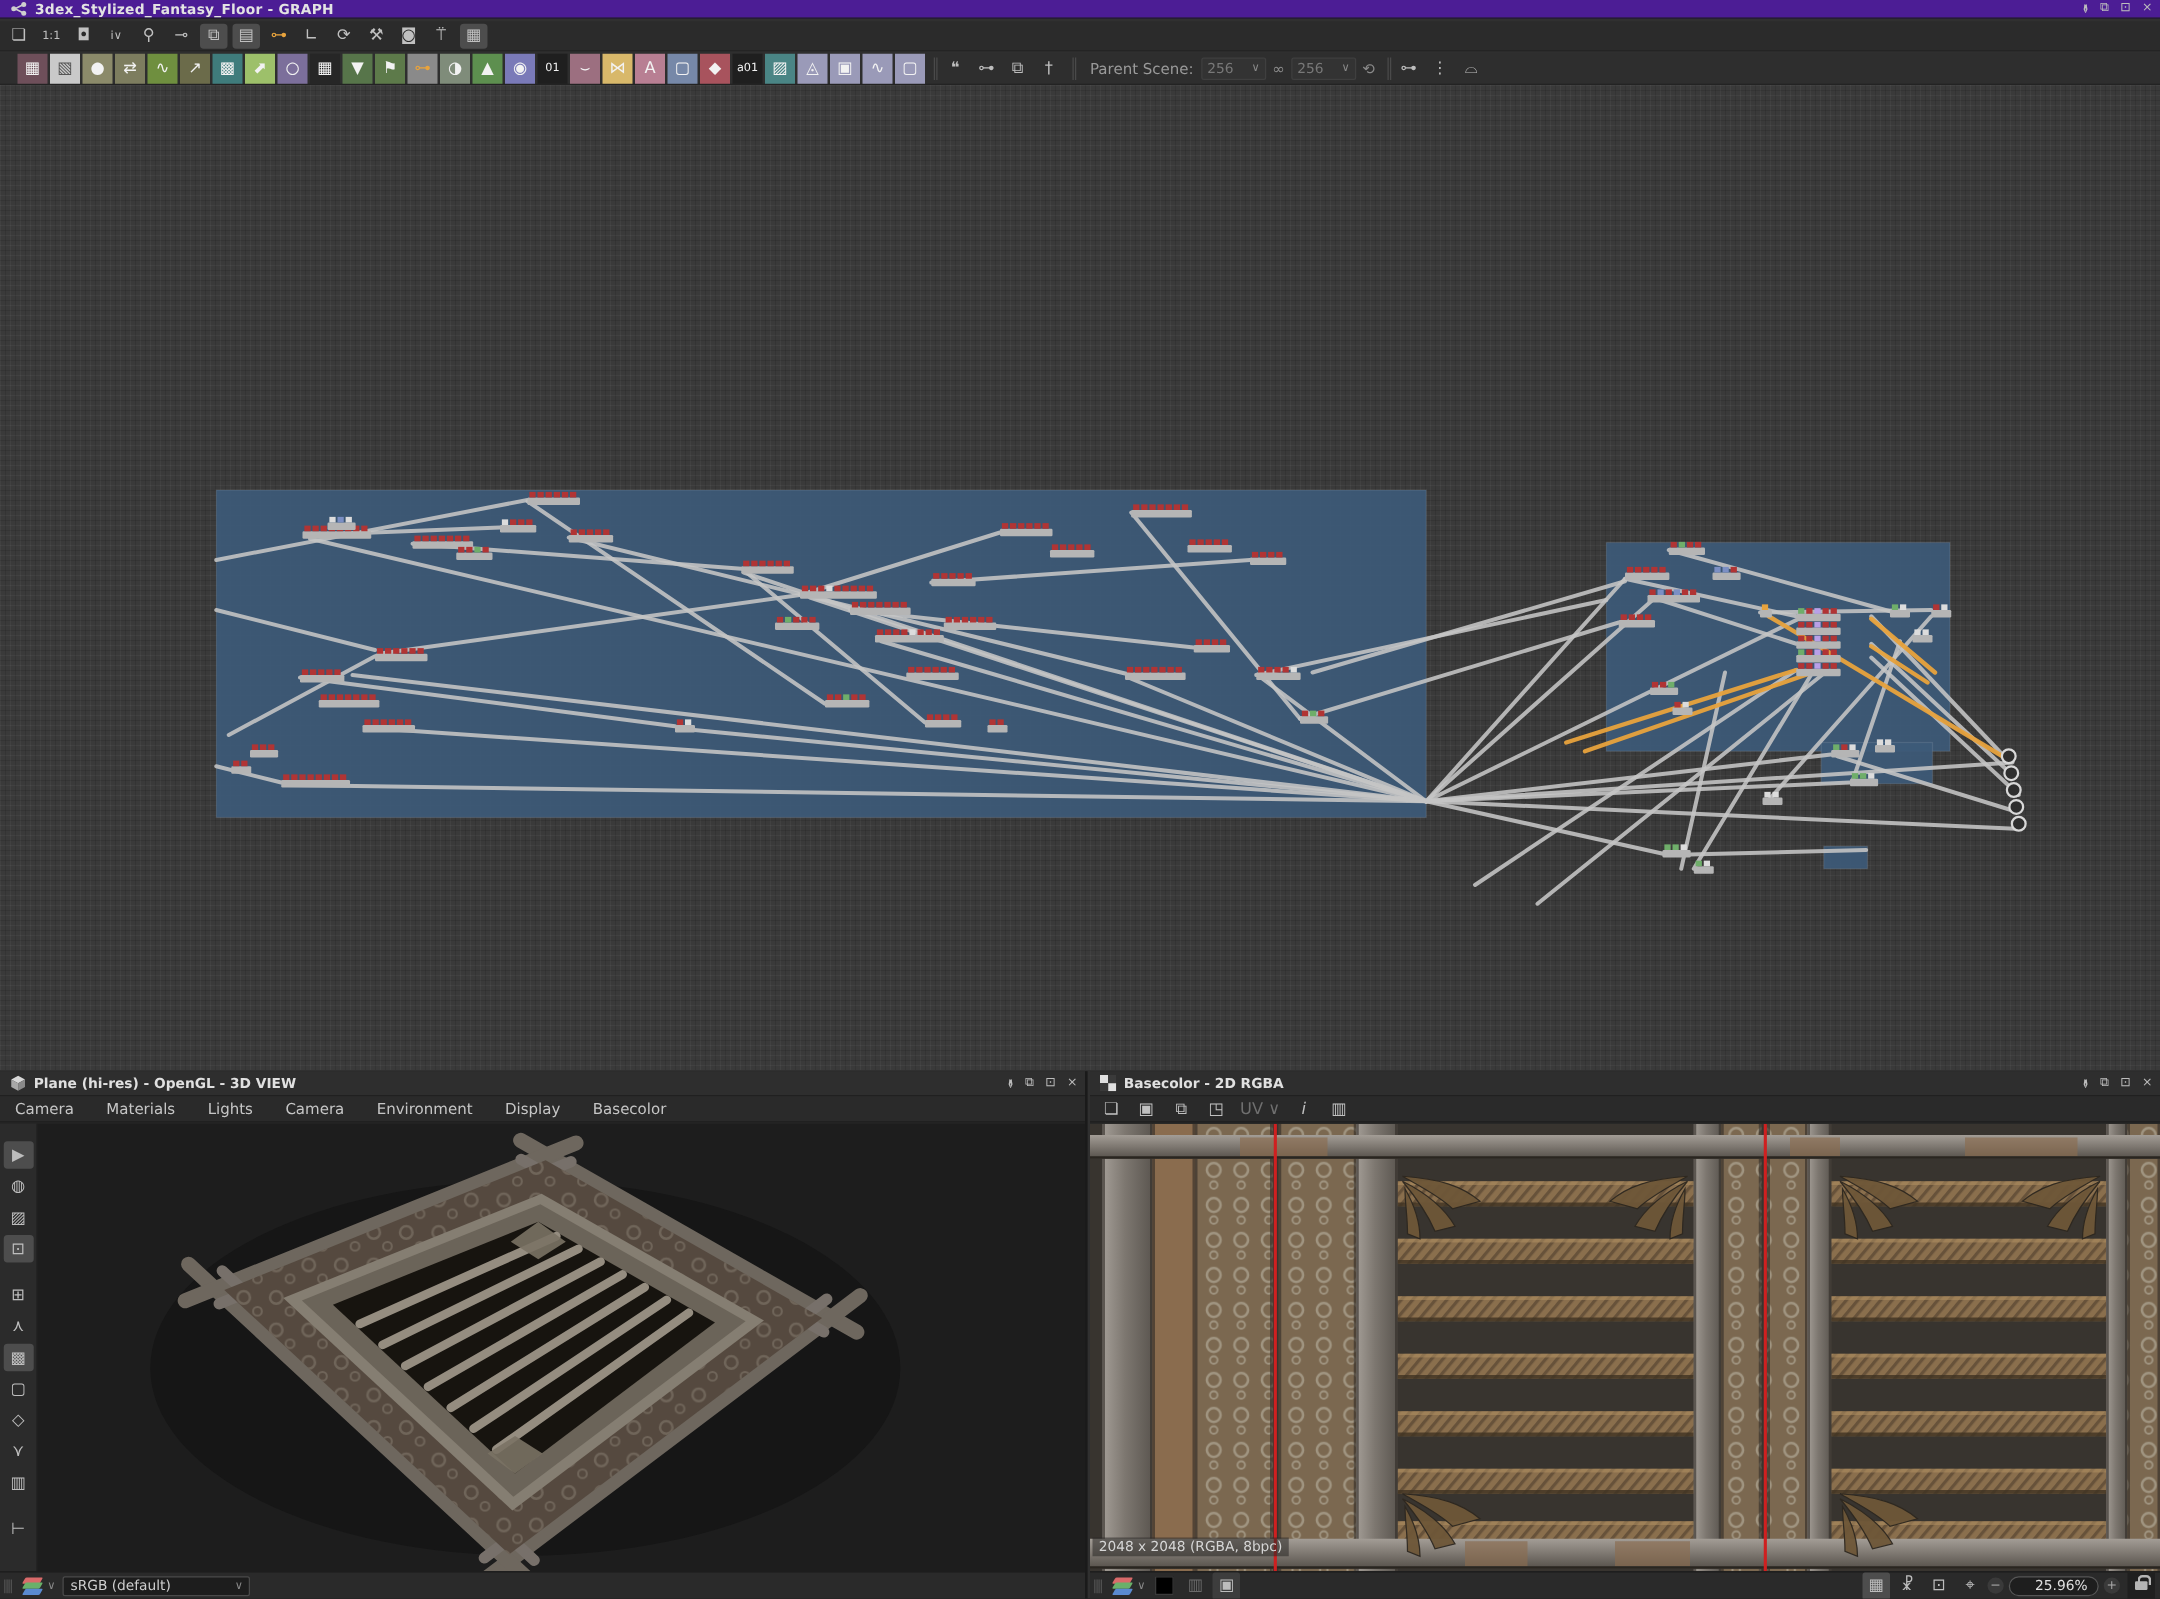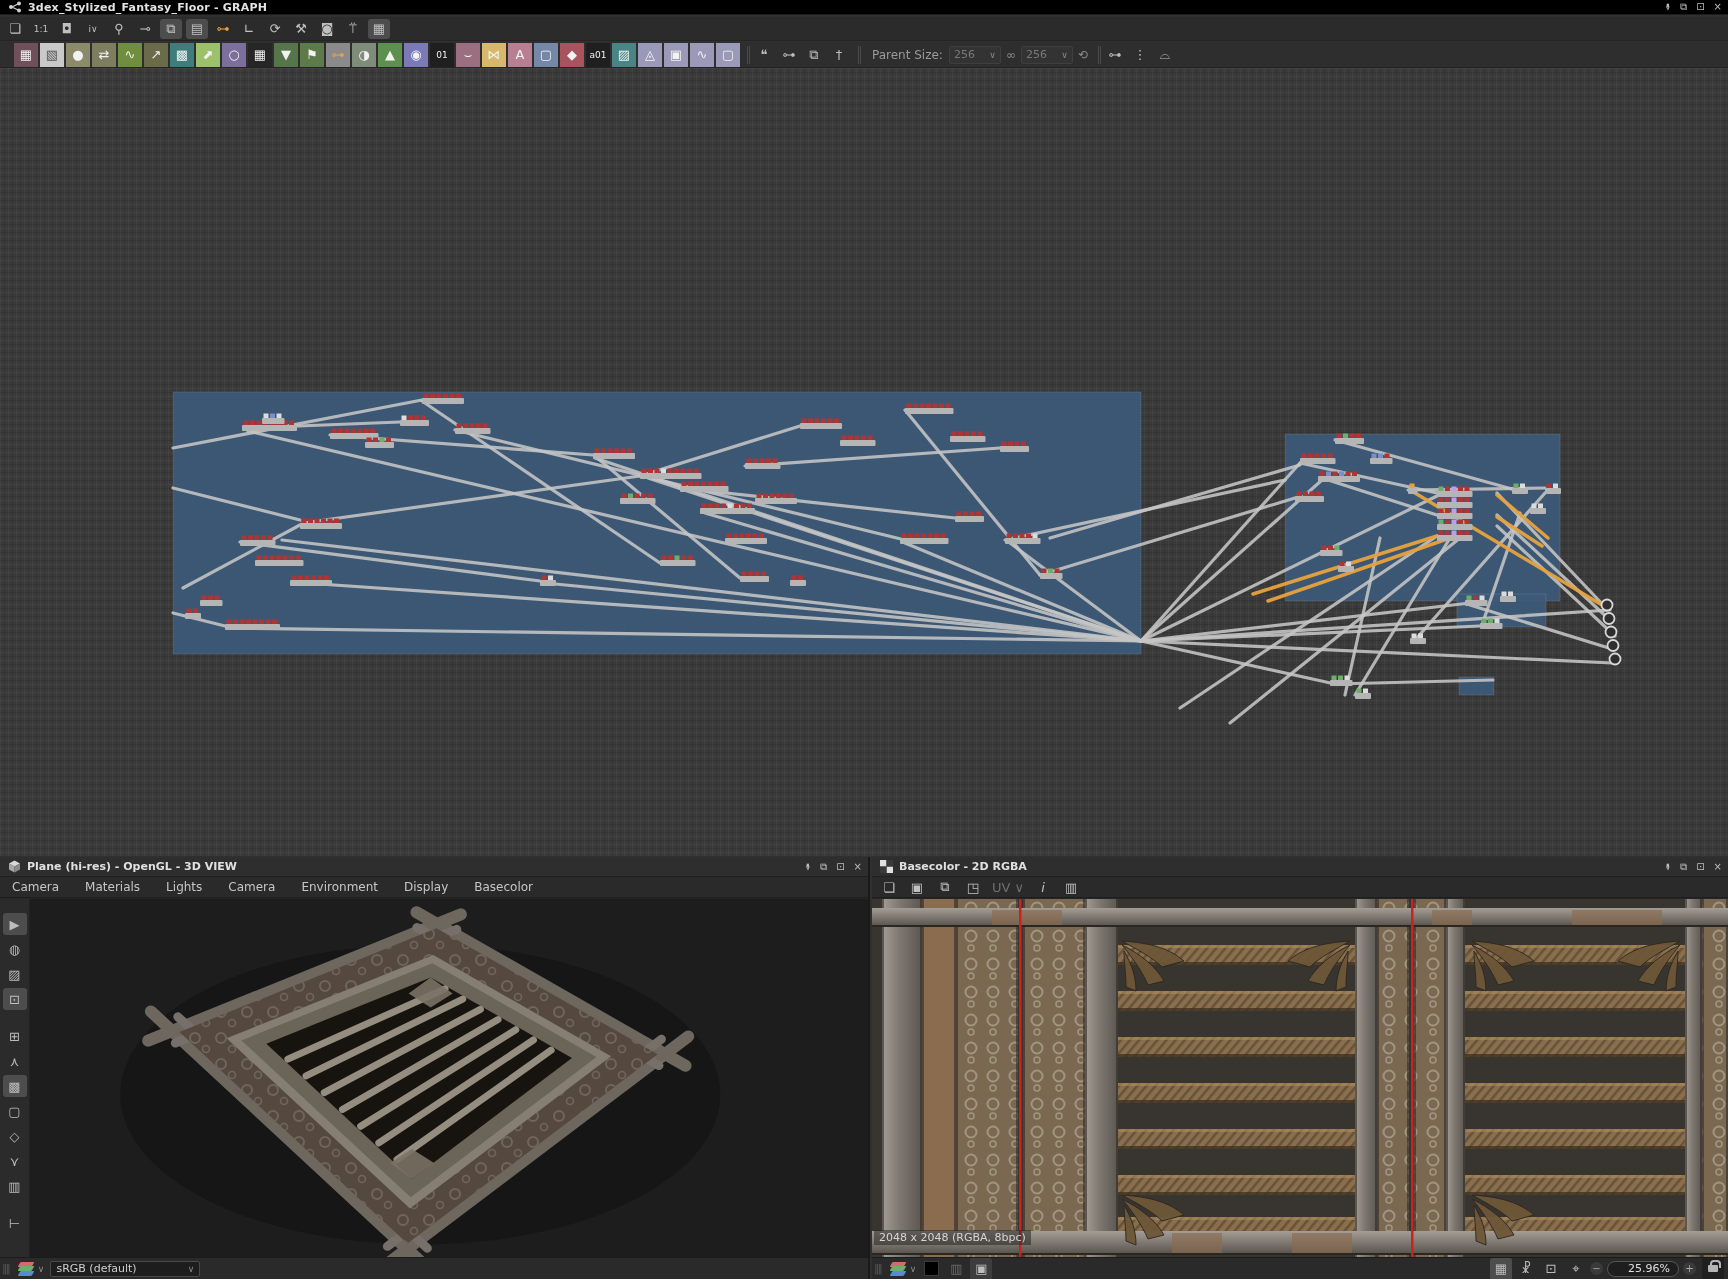--- a/index.html
+++ b/index.html
@@ -1,19 +1,19 @@
 <!DOCTYPE html>
 <html><head>
 <meta charset="utf-8">
 <style>
   html,body{margin:0;padding:0;background:#1a1a1a;}
   *{box-sizing:border-box;font-family:"DejaVu Sans",sans-serif;}
   #app{position:relative;width:1728px;height:1279px;background:#303030;overflow:hidden;color:#c8c8c8;}
   
-  #titlebar{position:absolute;left:0;top:0;width:1728px;height:15px;background:#000000;display:flex;align-items:center;border-bottom:1px solid #1c1c1c;}
+  #titlebar{position:absolute;left:0;top:0;width:1728px;height:15px;background:#4c1d95;display:flex;align-items:center;border-bottom:1px solid #1c1c1c;}
   .wtitle{font-size:11px;font-weight:bold;color:#e3e3e3;margin-left:6px;letter-spacing:.2px;}
   .winbtns{margin-left:auto;display:flex;gap:9px;margin-right:6px;}
   .winbtn{font-size:10px;color:#bdbdbd;line-height:14px;cursor:default;}
   .pin-g{display:inline-block;transform:rotate(90deg);}
   
   #tb1{position:absolute;left:0;top:17px;width:1728px;height:24px;background:#2b2b2b;display:flex;align-items:center;padding-left:4px;border-bottom:1px solid #242424;}
   .tbtn{min-width:22px;height:20px;display:flex;align-items:center;justify-content:center;color:#c0c0c0;font-size:13px;margin-right:4px;border-radius:3px;padding:0 2px;}
   .tbtn.active{background:#4d4d4d;}
   .tbtn .sm{font-size:9px;}
   
@@ -214,21 +214,21 @@
       </div>
       <div class="tile" style="background: rgb(154, 154, 184);">
         <span>▢</span>
       </div>
       <div class="vsep"></div>
       <div class="grayico">❝</div>
       <div class="grayico">⊶</div>
       <div class="grayico">⧉</div>
       <div class="grayico">†</div>
       <div class="vsep"></div>
-      <span class="pslabel">Parent Size:</span>
+      <span class="pslabel">Parent Scene:</span>
       <span class="psbox">
         <span>256</span>
         <span class="chev">∨</span>
       </span>
       <span class="linkico">∞</span>
       <span class="psbox">
         <span>256</span>
         <span class="chev">∨</span>
       </span>
       <span class="linkico">⟲</span>

